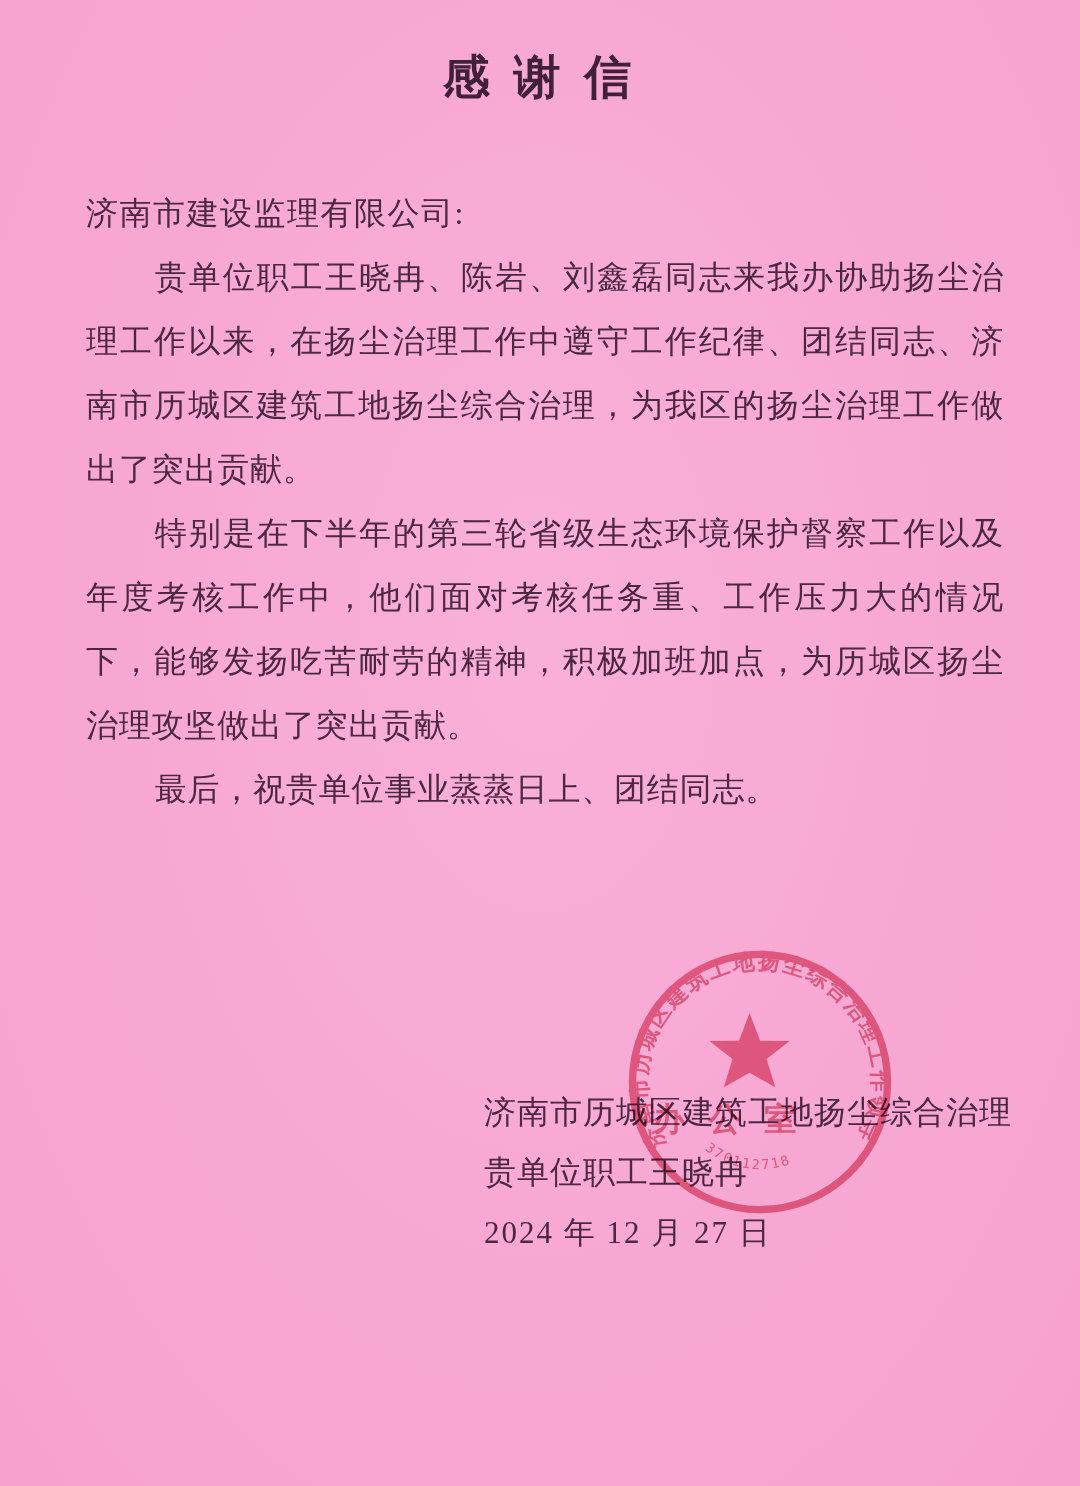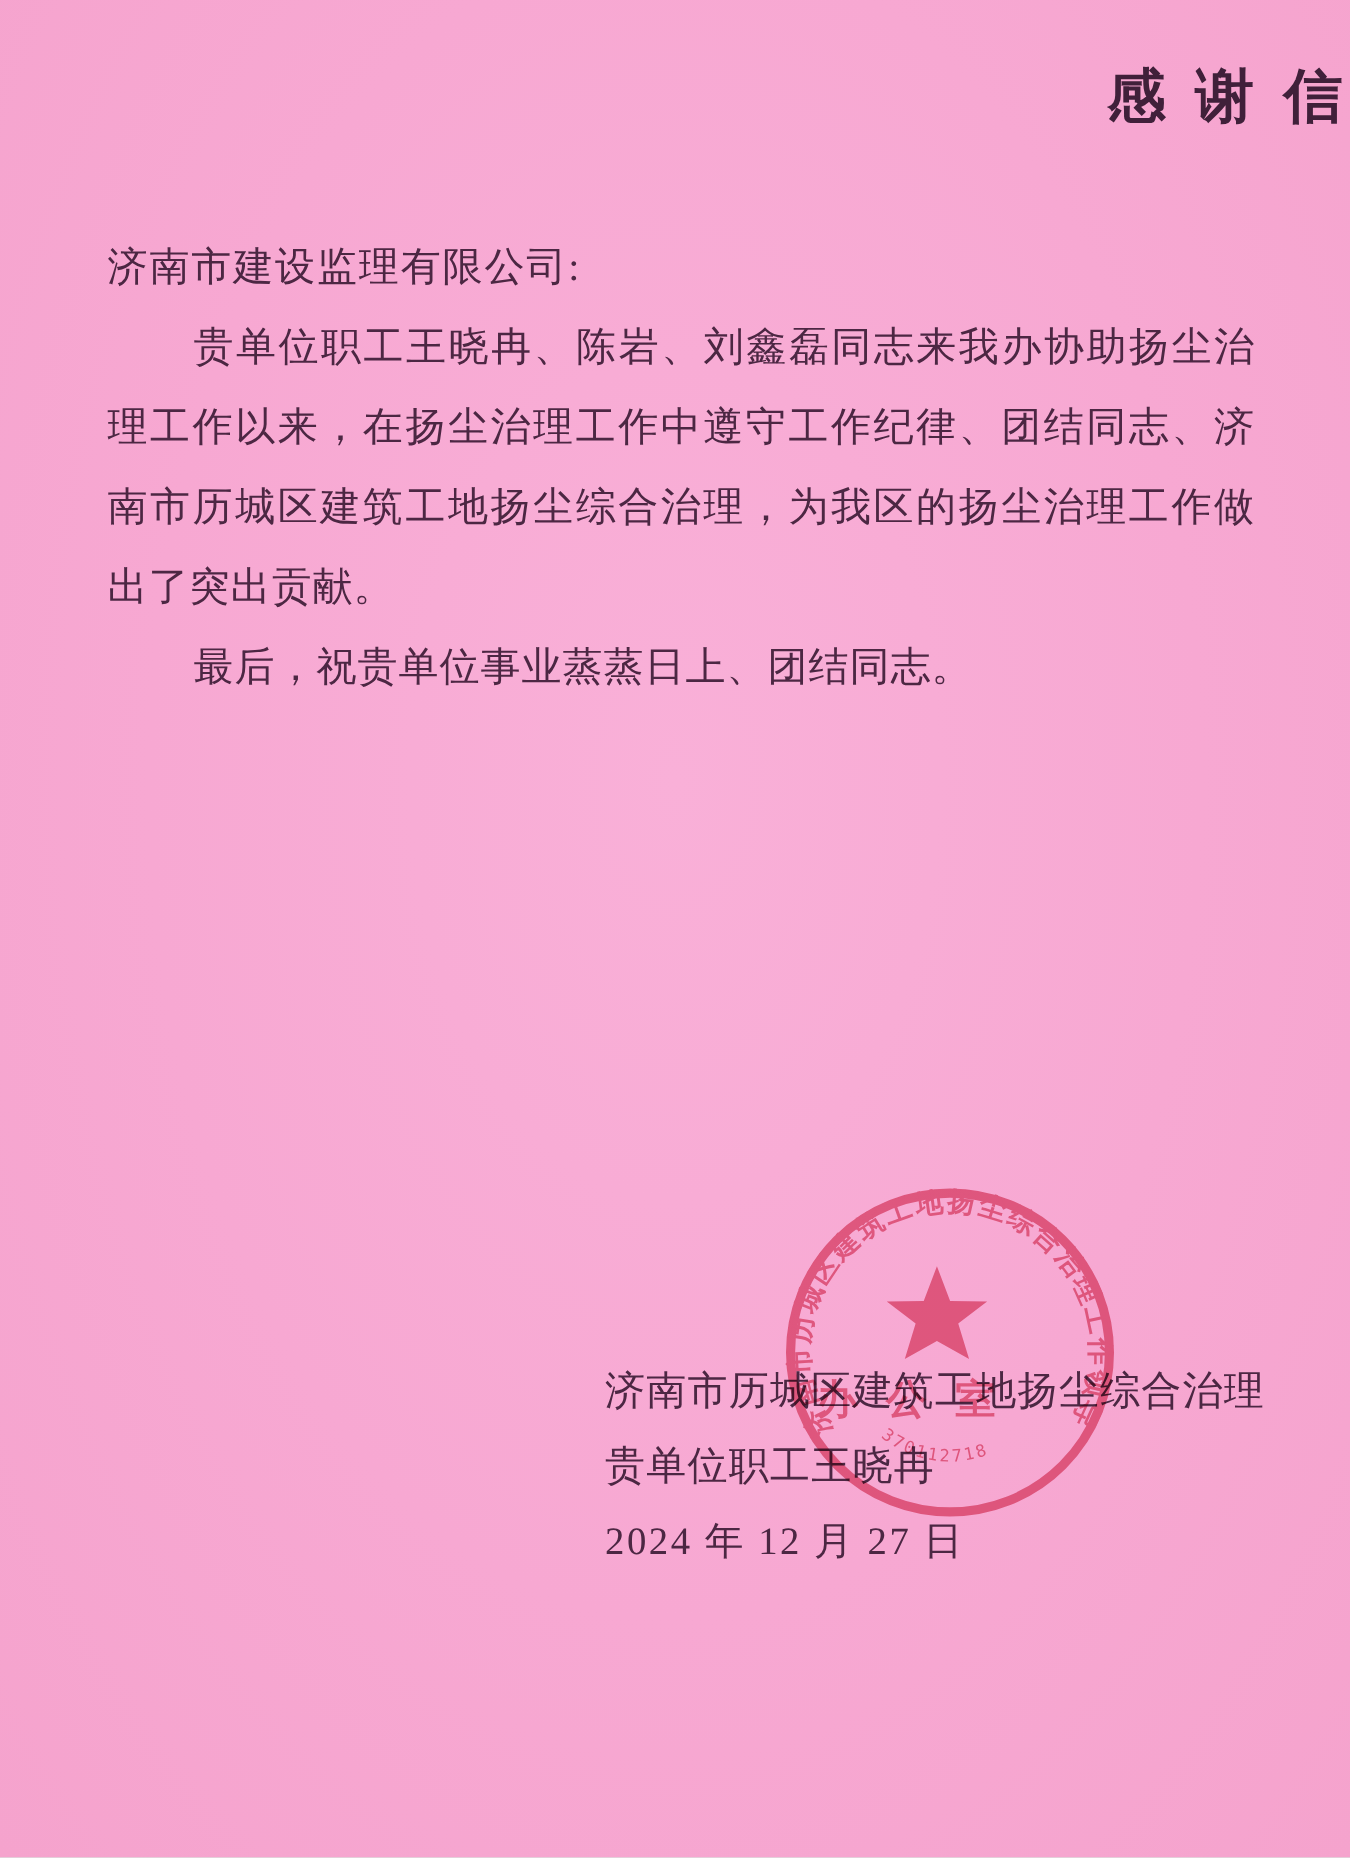--- a/index.html
+++ b/index.html
@@ -8,21 +8,21 @@
     width:1080px;height:1486px;
     margin:0 auto;
     background:#f7a9d3;
     background:radial-gradient(ellipse at 50% 42%, #f9b0d8 0%, #f7a8d2 55%, #f5a3cd 100%);
     overflow:hidden;
     font-family:"Liberation Serif","DejaVu Serif",serif;
     color:#4c2743;
   }
   .title{
     margin:46px 0 0 0;
-    text-align:right;
+    text-align:center;
     font-size:47px;
     font-weight:700;
     letter-spacing:6px;
     color:#40203a;
     font-family:Liberation Serif, serif;
   }
   .body-text{
     padding:0 76px 0 86px;
   }
   .salutation{
@@ -82,20 +82,21 @@
 </head>
 <body>
 
 <div class="page">
 
   <h1 class="title">感 谢 信</h1>
 
   <div class="body-text">
     <div class="salutation">济南市建设监理有限公司:</div>
     <p class="para">贵单位职工王晓冉、陈岩、刘鑫磊同志来我办协助扬尘治理工作以来，在扬尘治理工作中遵守工作纪律、团结同志、济南市历城区建筑工地扬尘综合治理，为我区的扬尘治理工作做出了突出贡献。</p>
+    <p class="para">特别是在下半年的第三轮省级生态环境保护督察工作以及年度考核工作中，他们面对考核任务重、工作压力大的情况下，能够发扬吃苦耐劳的精神，积极加班加点，为历城区扬尘治理攻坚做出了突出贡献。</p>
     <p class="para">最后，祝贵单位事业蒸蒸日上、团结同志。</p>
   </div>
 
   <div class="sign-block">
     <div class="sign-line1">济南市历城区建筑工地扬尘综合治理</div>
     <div class="sign-line2">贵单位职工王晓冉</div>
     <div class="sign-date">2024 年 12 月 27 日</div>
   </div>
 
   <div class="stamp">

